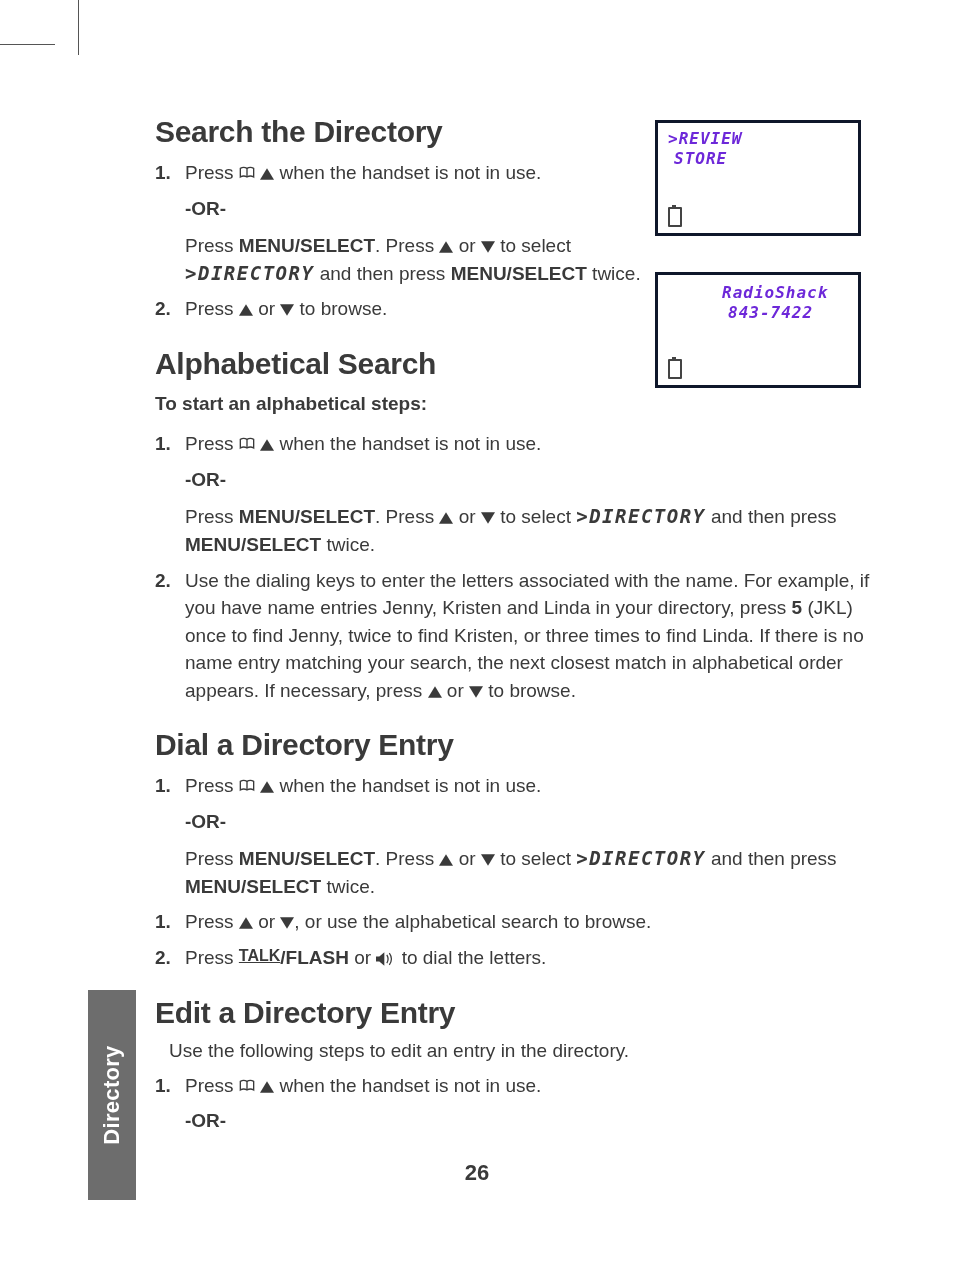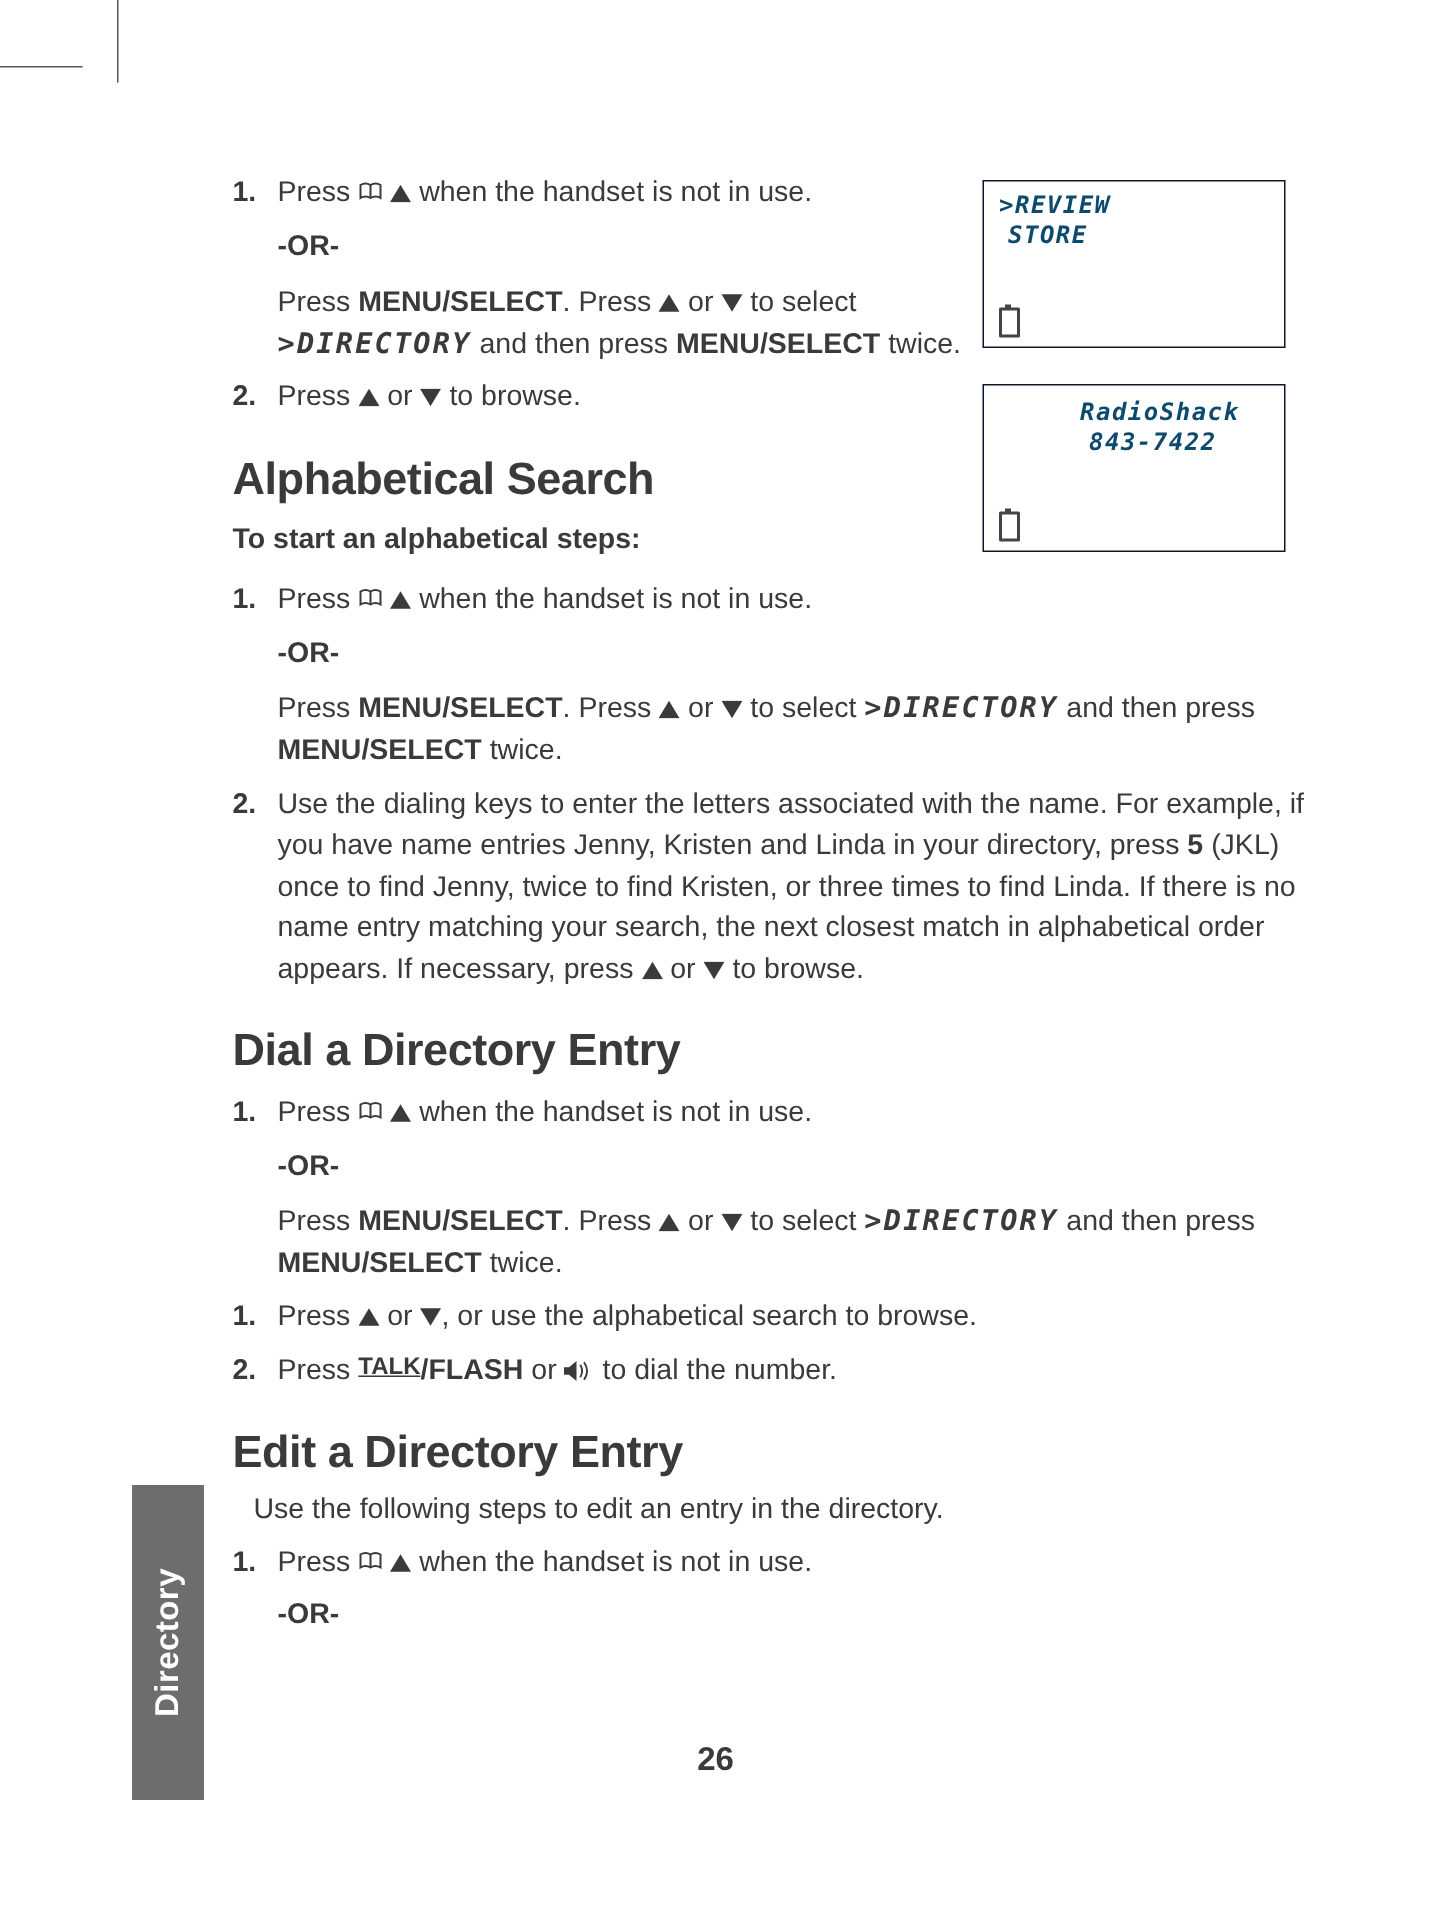--- a/index.html
+++ b/index.html
@@ -99,29 +99,29 @@
     font-weight: 600;
   }
   
   .screens {
     position: absolute;
     left: 655px;
     top: 120px;
     width: 210px;
   }
   .screen {
-    border: 1px solid #0f172a;
+    border: 3px solid #0f172a;
     width: 200px;
     height: 110px;
     position: relative;
-    margin-bottom: 24px;
+    margin-bottom: 36px;
     font-family: "Lucida Console", Monaco, monospace;
     font-style: italic;
     letter-spacing: 1px;
-    color: #0c4a6e;
+    color: #6d28d9;
   }
   .screen .line1 {
     position: absolute; top: 6px; left: 10px; font-size: 16px; font-weight:600;
   }
   .screen .line2 {
     position: absolute; top: 26px; left: 16px; font-size: 16px; font-weight:600;
   }
   .screen.c2 .line1 { left: 64px; top: 8px; }
   .screen.c2 .line2 { left: 70px; top: 28px; text-align: center; }
   .screen .batt {
@@ -174,20 +174,21 @@
     </div>
     <div class="screen c2">
       <div class="line1">RadioShack</div>
       <div class="line2">843-7422</div>
       <div class="batt"></div>
     </div>
   </div>
 
   <div class="content">
 
+    <h2 class="section">Search the Directory</h2>
     <ol class="steps">
       <li>
         <span class="num">1.</span>
         <div class="sub short">
           <span>Press </span><svg class="inline" viewBox="0 0 24 18">
               <path d="M2 2 Q7 -1 12 2 Q17 -1 22 2 V15 Q17 12 12 15 Q7 12 2 15 Z" fill="none" stroke="#3a3a3a" stroke-width="2"></path>
               <line x1="12" y1="2" x2="12" y2="15" stroke="#3a3a3a" stroke-width="2"></line>
             </svg> <svg class="tri" viewBox="0 0 12 10">
               <polygon points="6,0 12,10 0,10" fill="#3a3a3a"></polygon>
             </svg><span> when the handset is not in use.</span>
@@ -278,21 +279,21 @@
             </svg><span>, or use the alphabetical search to browse.</span>
         </div>
       </li>
       <li>
         <span class="num">2.</span>
         <div class="sub">
           <span>Press </span><span class="talk">TALK</span><span class="b">/FLASH</span><span> or </span><svg class="spk" viewBox="0 0 24 16">
               <polygon points="0,5 4,5 10,0 10,16 4,11 0,11" fill="#3a3a3a"></polygon>
               <path d="M13 3 Q16 8 13 13" fill="none" stroke="#3a3a3a" stroke-width="1.5"></path>
               <path d="M16 1 Q21 8 16 15" fill="none" stroke="#3a3a3a" stroke-width="1.5"></path>
-            </svg><span> to dial the number.</span>
+            </svg><span> to dial the letters.</span>
         </div>
       </li>
     </ol>
 
     <h2 class="section">Edit a Directory Entry</h2>
     <p style="font-size:19px; margin:0 0 10px 14px;">Use the following steps to edit an entry in the directory.</p>
     <ol class="steps">
       <li>
         <span class="num">1.</span>
         <div class="sub">

